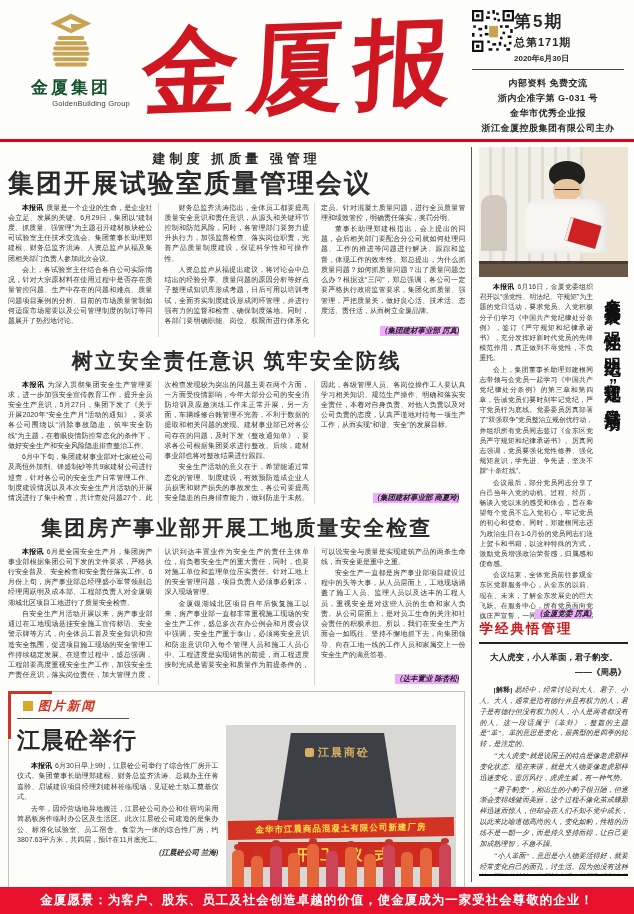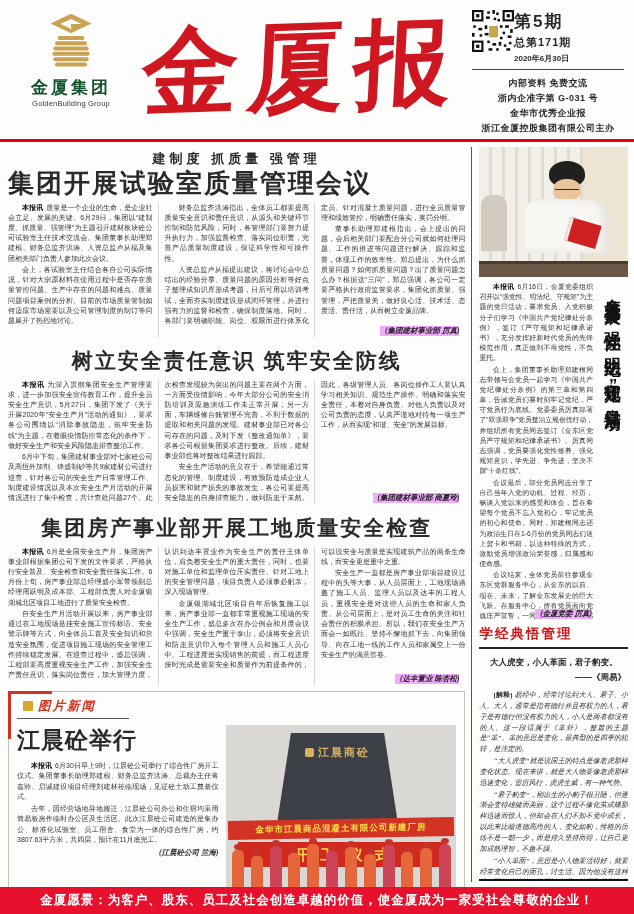--- a/index.html
+++ b/index.html
@@ -7,21 +7,21 @@
   .page {
     width:634px; height:914px; margin:0 auto; background:#fdfdfb;
     font-family:"Liberation Sans","DejaVu Sans",sans-serif; color:#2a2a2a;
     position:relative; overflow:hidden; box-shadow:0 0 6px rgba(0,0,0,.4);
   }
   
   .masthead { height:138px; display:flex; padding:8px 10px 0 12px; }
   .logo-block { width:118px; text-align:center; padding-top:4px; }
   .logo-block svg { display:block; margin:0 auto; }
   .logo-cn { font-size:17px; font-weight:900; letter-spacing:3px; color:#14532d; margin-top:2px; }
-  .logo-en { font-size:7.5px; color:#3a3a3a; letter-spacing:.2px; }
+  .logo-en { font-size:7.5px; color:#3a3a3a; letter-spacing:.2px;text-align:right; }
   .paper-title {
     flex:1; text-align:center; color:#cf1722;
     font-family:"DejaVu Serif","Liberation Serif",serif; font-weight:bold;
     font-size:96px; line-height:118px; letter-spacing:10px;
     transform:rotate(-2deg) skewX(-5deg);
   }
   .issue-block { width:152px; padding-top:2px; }
   .issue-top { display:flex; align-items:flex-start; border-bottom:1.5px solid #444; padding-bottom:5px; }
   .qr { flex:0 0 auto; }
   .issue-nums { flex:1; text-align:left; }
@@ -103,21 +103,21 @@
   .p1-book { position:absolute; top:74px; left:88px; width:32px; height:24px; background:#cf2121; transform:rotate(16deg); border-left:3px solid #f4e9e2; }
   .p1-desk { position:absolute; bottom:0; left:0; right:0; height:16px; background:#6b5948; border-top:3px solid #4a3a30; }
   .party { position:relative; height:338px; display:flex; }
   .party-text { flex:1; font-size:6.8px; line-height:1.5; text-align:justify; color:#333; overflow:hidden; padding-right:5px; }
   .party-vtitle {
     width:30px; writing-mode:vertical-rl; text-orientation:upright;
     font-size:16.5px; font-weight:900; letter-spacing:2px; color:#111;
     line-height:30px; padding-top:4px;
   }
   .party .byline { right:36px; }
-  .classics { margin-top:5px; height:256px; overflow:hidden; border-bottom:2px solid #111; padding-bottom:3px; }
+  .classics { height:256px; overflow:hidden; border-bottom:2px solid #111; padding-bottom:3px; }
   .cl-head { color:#d1171c; font-size:13.5px; font-weight:900; letter-spacing:2px; padding-bottom:4px; border-bottom:2px solid #222; margin-bottom:8px; }
   .cl-quote { text-align:center; font-family:"Liberation Serif","DejaVu Serif",serif; font-size:8.5px; font-weight:bold; color:#222; }
   .cl-source { text-align:right; font-size:8.5px; font-weight:900; margin:3px 2px 6px 0; }
   .cl-body { font-family:"Liberation Serif","DejaVu Serif",serif; font-style:italic; font-size:7px; line-height:1.55; text-align:justify; color:#2e2e2e; }
   .cl-body .para { text-indent:2em; }
   .cl-label { font-weight:bold; font-style:normal; margin-right:2px; }
   
   .footer { position:absolute; left:0; right:0; bottom:0; height:27px; background:#e8112d;
             color:#fff; text-align:center; line-height:27px; font-size:12.5px; font-weight:bold; letter-spacing:1px; }
 </style>

